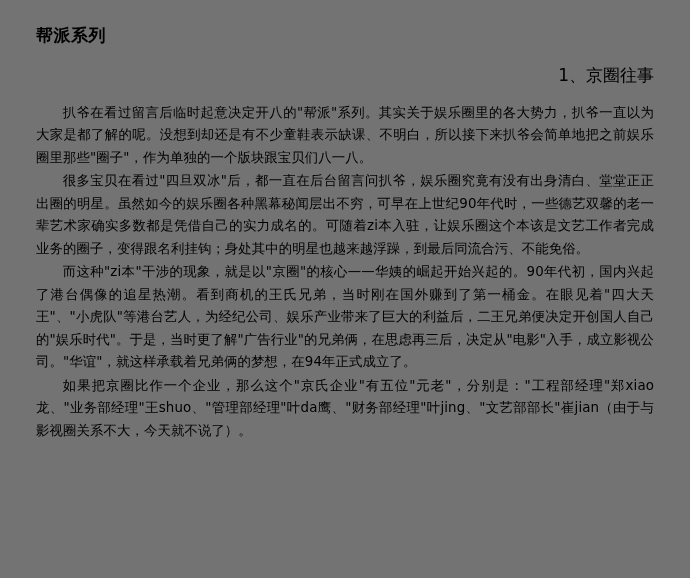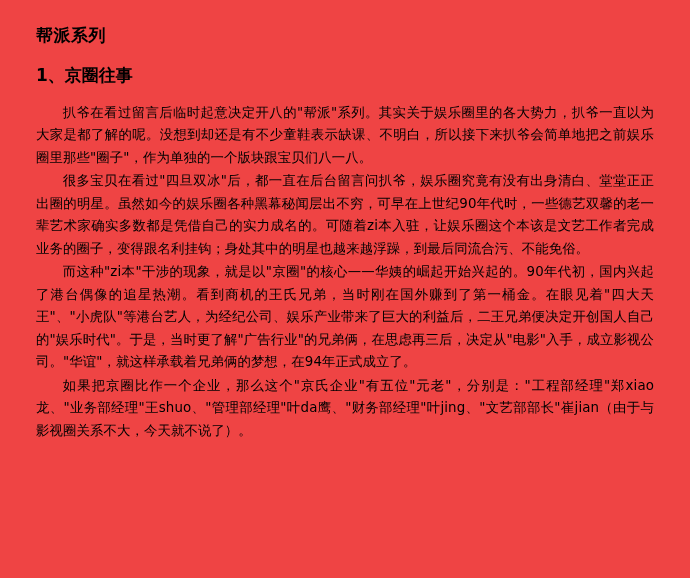--- a/index.html
+++ b/index.html
@@ -13,33 +13,33 @@
     overflow: hidden;
     font-family: "DejaVu Sans", "Liberation Sans", sans-serif;
     color: #000000;
   }
   .page {
     position: relative;
     width: 690px;
     height: 578px;
     box-sizing: border-box;
     padding: 18px 36px 4px 36px;
-    background: #ef4444;
+    background: #737373;
   }
   .doc-title {
     font-size: 17px;
     font-weight: bold;
     letter-spacing: 0.5px;
     margin: 6px 0 18px 0;
     line-height: 1.3;
   }
   .section-heading {
     font-size: 17px;
-    font-weight: bold;
-    text-align: left;
+    font-weight: normal;
+    text-align: right;
     margin: 0 0 14px 0;
     line-height: 1.4;
   }
   .body-text p {
     margin: 0 0 1px 0;
     font-size: 13.4px;
     line-height: 22.5px;
     text-align: justify;
     text-justify: inter-ideograph;
     text-indent: 2em;

